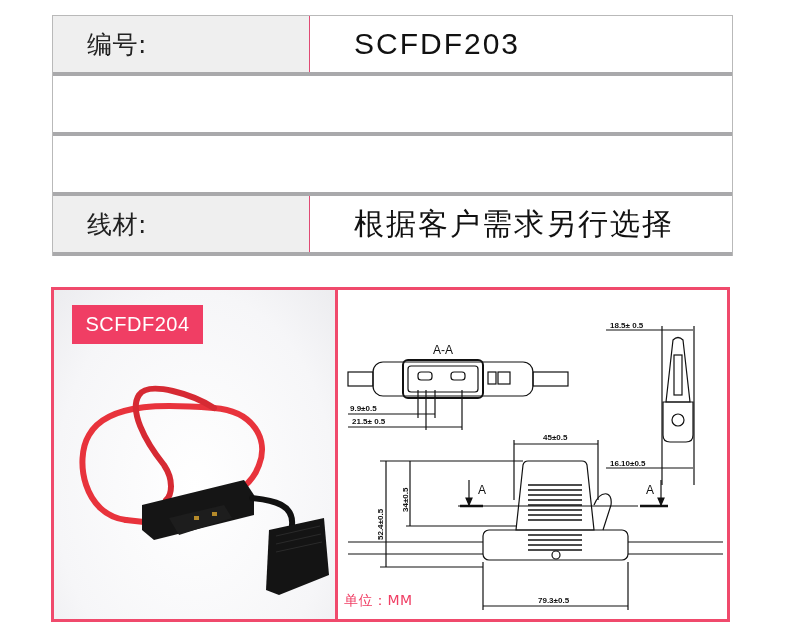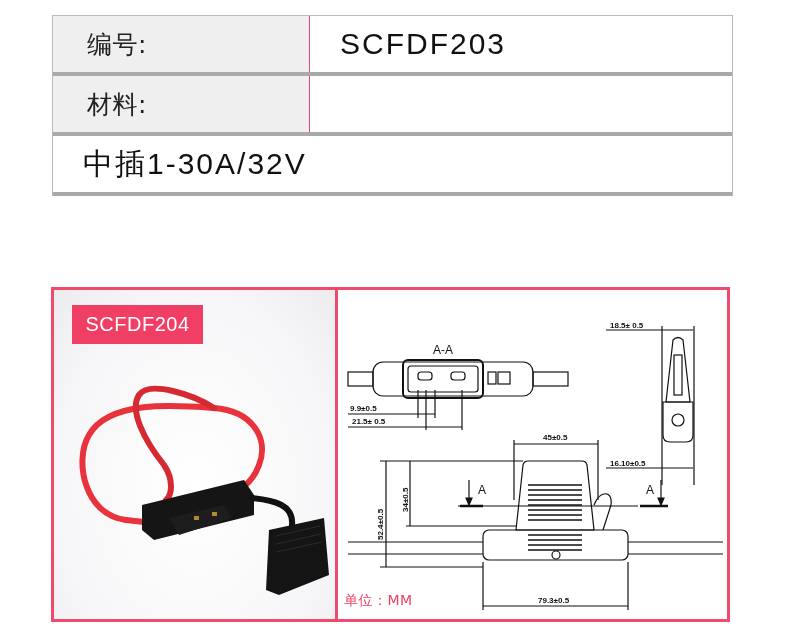--- a/index.html
+++ b/index.html
@@ -15,21 +15,21 @@
     display: flex; height: 60px; border-bottom: 4px solid #a9a9ab;
   }
   .spec-row:first-child { height: 60px; }
   .spec-label {
     width: 257px; background: #efefef; border-right: 1px solid #e04a74;
     display: flex; align-items: center; padding-left: 34px;
     font-size: 25px; color: #222; letter-spacing: 0.5px;
   }
   .spec-value {
     flex: 1; background: #fff; display: flex; align-items: center;
-    padding-left: 30px; font-size: 30px; color: #111; letter-spacing: 2px;
+    padding-left: 44px; font-size: 30px; color: #111; letter-spacing: 2px;
     font-family: "Liberation Sans", "DejaVu Sans", sans-serif;
   }
 
   
   .product-panel {
     position: absolute; left: 51px; top: 287px; width: 679px; height: 335px;
     border: 3px solid #f04a6c; display: flex; background: #fff;
   }
   .photo-pane {
     position: relative; width: 284px; height: 100%;
@@ -61,24 +61,26 @@
 </style>
 </head>
 <body>
 
 <div class="spec-table">
   <div class="spec-row">
     <div class="spec-label">编号:</div>
     <div class="spec-value">SCFDF203</div>
   </div>
   <div class="spec-row">
-    <div class="spec-label">材料:</div>
   </div>
   <div class="spec-row">
-    <div class="spec-value">中插1-30A/32V</div>
+  </div>
+  <div class="spec-row">
+    <div class="spec-label">线材:</div>
+    <div class="spec-value">根据客户需求另行选择</div>
   </div>
 </div>
 
 <div class="product-panel">
 
   <div class="photo-pane">
     <svg class="photo-svg" width="284" height="330" viewBox="0 0 284 330">
 
       <path d="M 72 230 C 30 225, 20 170, 35 145 C 55 110, 120 115, 160 118 C 200 121, 215 150, 205 175 C 198 195, 180 205, 170 205" fill="none" stroke="#e8333c" stroke-width="6" stroke-linecap="round"></path>
       <path d="M 160 118 C 140 105, 95 90, 85 105 C 75 120, 90 150, 110 175 C 120 190, 118 205, 112 210" fill="none" stroke="#d62a33" stroke-width="6" stroke-linecap="round"></path>

